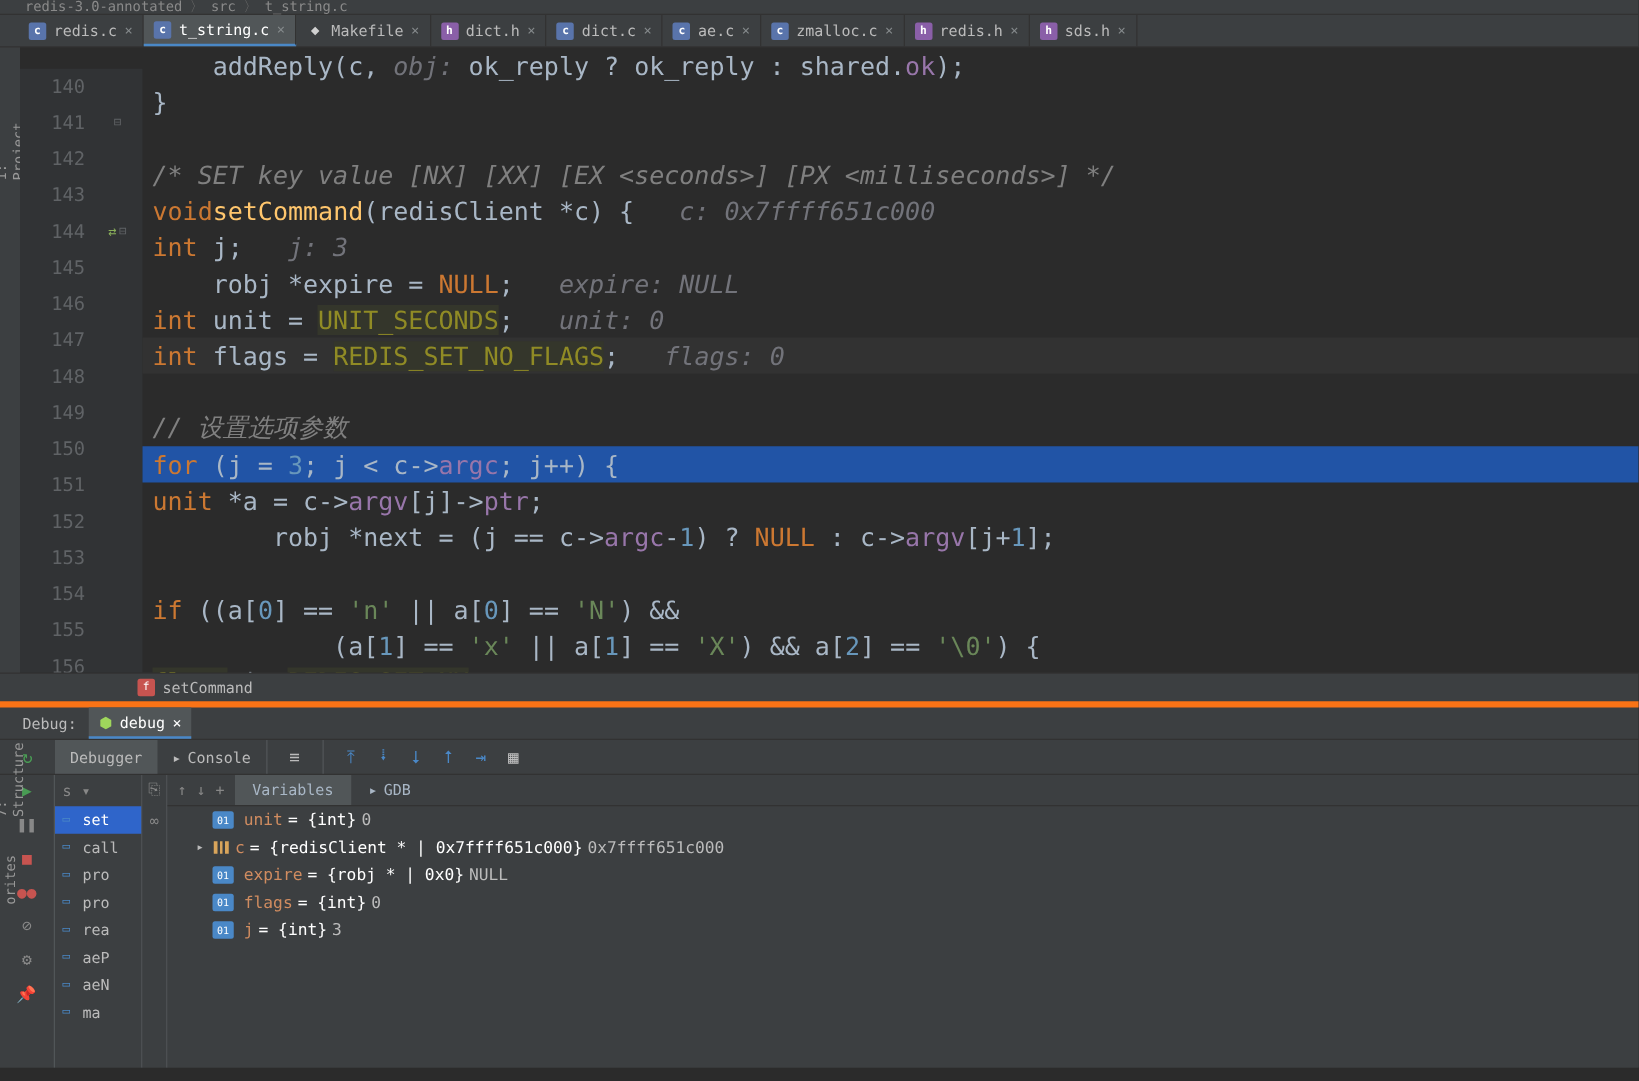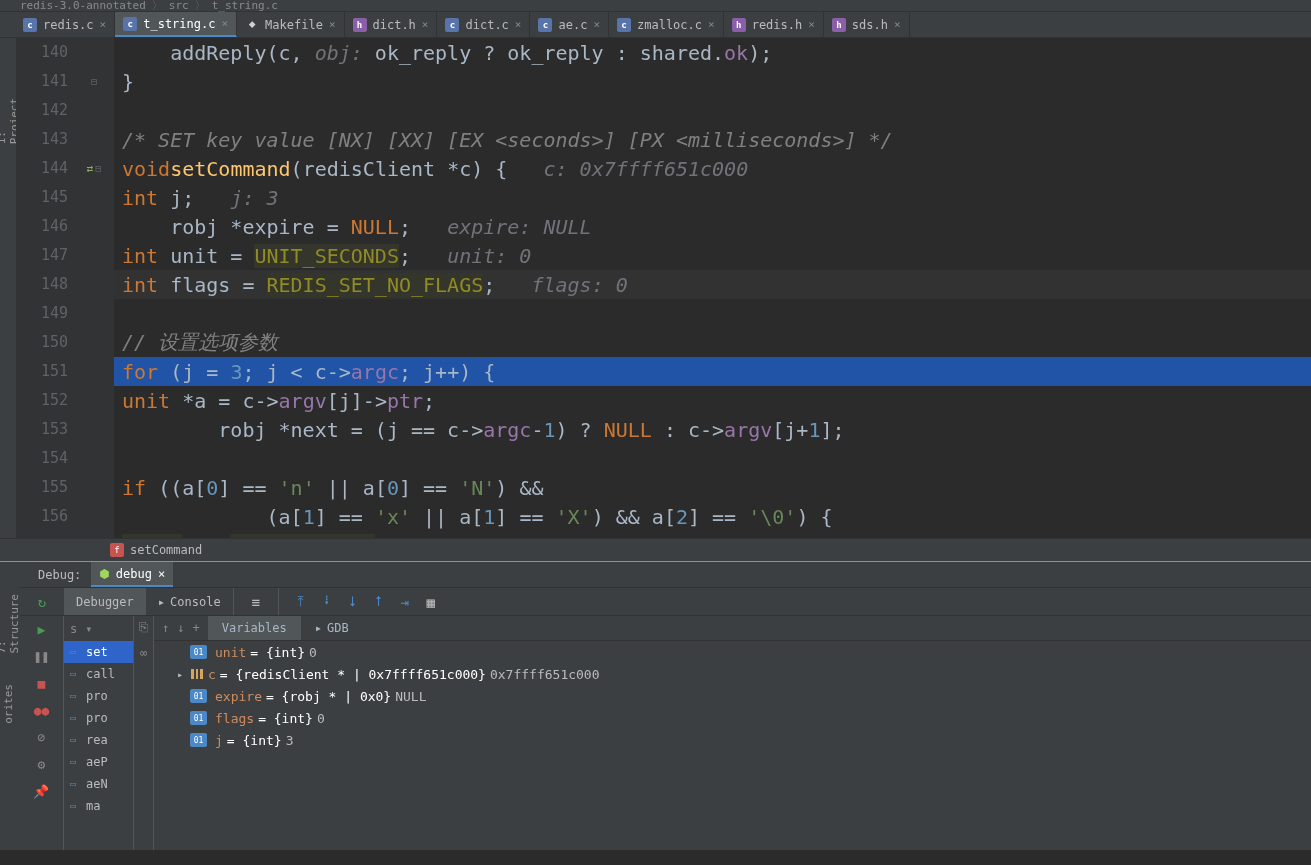--- a/index.html
+++ b/index.html
@@ -80,21 +80,21 @@
   cursor: pointer;
 }
 .editor {
   flex: 1;
   background: #2b2b2b;
   position: relative;
   overflow: hidden;
 }
 .gutter {
   position: absolute;
-  left: 0; top: 0;
+  left: 0; top: 17px;
   width: 98px;
   background: #313335;
   font-family: inherit;
 }
 .line {
   height: 29px;
   display: flex;
   align-items: center;
   font-size: 16px;
   line-height: 29px;
@@ -156,22 +156,21 @@
   color: #fff;
   font-size: 9px;
   display: inline-flex;
   align-items: center;
   justify-content: center;
   border-radius: 2px;
 }
 
 .bottom-panel {
   background: #3c3f41;
-  border-top: 1px solid #f97316;
-  padding-left: 20px;
+  border-top: 5px solid #f97316;
 }
 .bp-header {
   height: 26px;
   display: flex;
   align-items: center;
   border-bottom: 1px solid #323232;
   padding-left: 18px;
   font-size: 12px;
 }
 .bp-header .label { color: #bbb; margin-right: 10px; }

